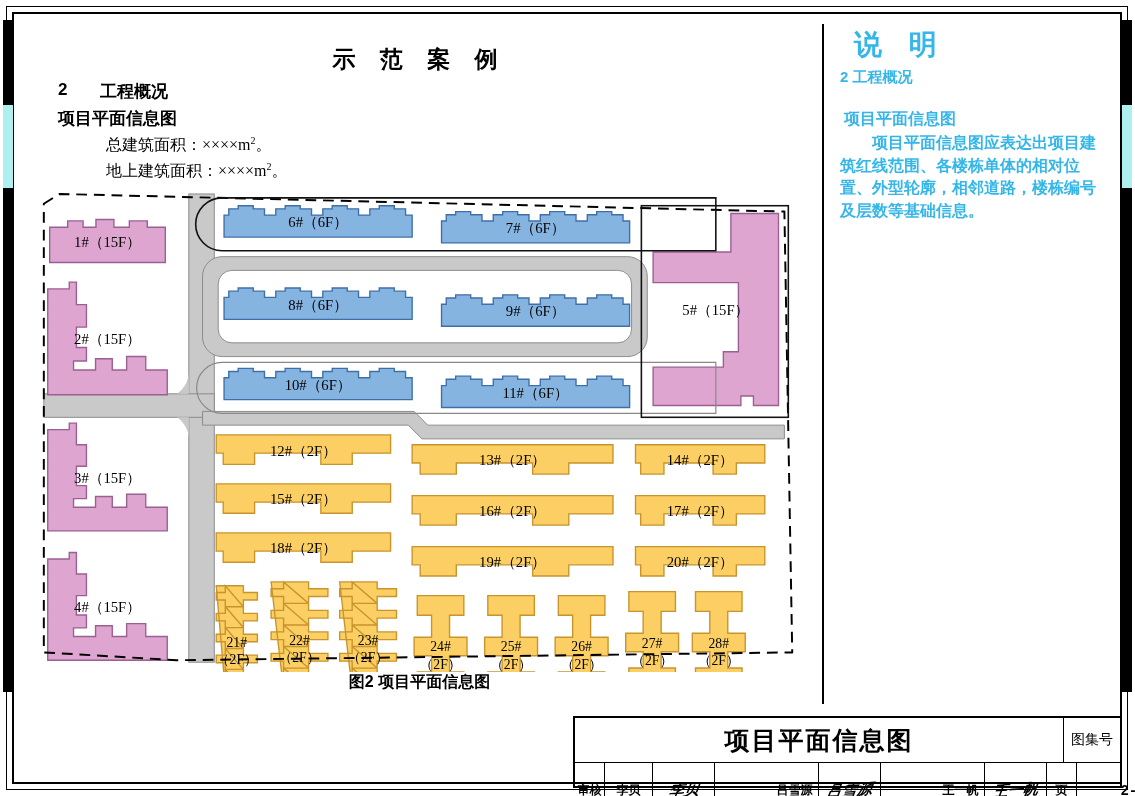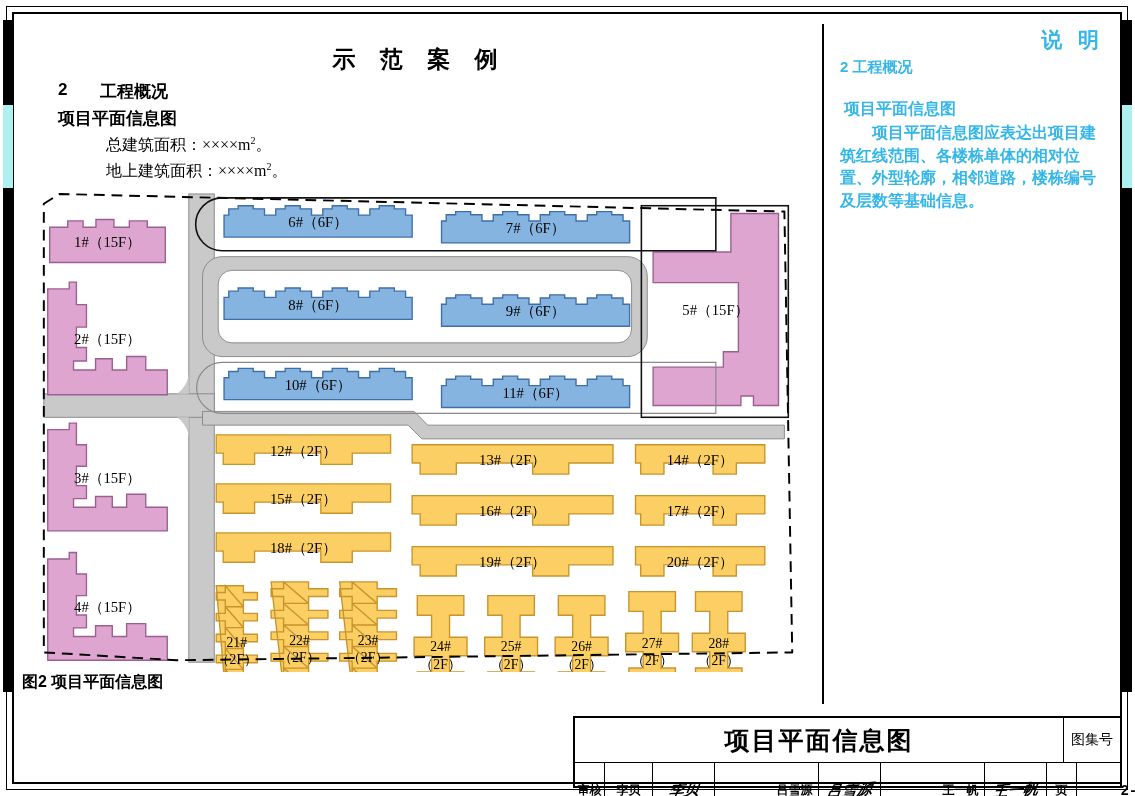--- a/index.html
+++ b/index.html
@@ -35,33 +35,33 @@
            font-family:"Liberation Sans","DejaVu Sans",sans-serif;}
   .sub-head{position:absolute;left:36px;top:85px;font-size:17px;font-weight:bold;
            font-family:"Liberation Sans","DejaVu Sans",sans-serif;}
   .body-line{position:absolute;left:84px;font-size:16px;white-space:nowrap;}
   .body-line sup{font-size:10px;}
   .l1{top:113px;text-align:right;}
   .l2{top:139px;}
 
   
   .fig-caption{
-    position:absolute;left:0;top:650px;width:795px;text-align:left;
+    position:absolute;left:0;top:650px;width:795px;text-align:center;
     font-size:16px;font-weight:bold;
     font-family:"Liberation Sans","DejaVu Sans",sans-serif;
   }
 
   
   #siteplan{position:absolute;left:0;top:170px;width:795px;height:480px;}
 
   
   #notes{position:absolute;left:836px;top:26px;width:268px;color:#35b6e8;}
   .notes-title{
-    text-align:right;font-size:21px;font-weight:bold;letter-spacing:5px;
-    font-family:Liberation Sans, sans-serif;margin:0 0 4px 0;
+    text-align:left;font-size:28px;font-weight:bold;letter-spacing:5px;
+    font-family:Liberation Mono, monospace;margin:0 0 4px 0;
     padding-left:18px;
   }
   .notes-sec{font-size:15px;font-weight:bold;margin:4px 0 0 4px;
     font-family:"Liberation Sans","DejaVu Sans",sans-serif;}
   .notes-sub{font-size:16px;font-weight:bold;margin:22px 0 2px 8px;
     font-family:"Liberation Sans","DejaVu Sans",sans-serif;}
   .notes-body{font-size:16px;line-height:1.42;margin:0 0 4px 4px;text-indent:32px;
     font-weight:bold;letter-spacing:0px;}
 
   

